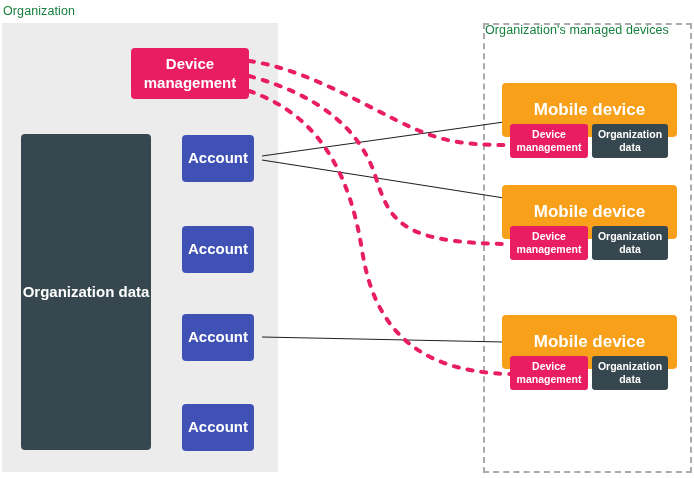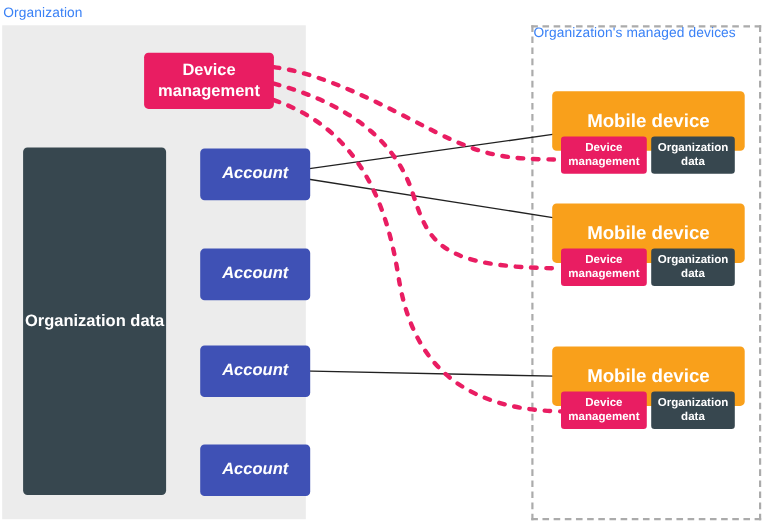--- a/index.html
+++ b/index.html
@@ -2,40 +2,40 @@
 <html><head>
 <meta charset="utf-8">
 <style>
   html,body { margin:0; padding:0; background:#ffffff; }
   .canvas {
     position:relative; width:694px; height:478px;
     background:#ffffff; overflow:hidden;
     font-family:"Liberation Sans", sans-serif;
   }
   .panel-label {
-    position:absolute; font-size:12.5px; color:#3b82f6; letter-spacing:0.1px;
+    position:absolute; font-size:12.5px; color:#15803d; letter-spacing:0.1px;
     white-space:nowrap;
   }
   .org-panel {
     position:absolute; left:2px; top:23px; width:276px; height:449px;
     background:#ECECEC; z-index:0;
   }
   .devices-panel {
     position:absolute; left:483px; top:23px; width:209px; height:450px;
     border:2px dashed #ABABAB; box-sizing:border-box; background:#ffffff; z-index:0;
   }
   .connector-layer { position:absolute; left:0; top:0; z-index:1; }
   .box {
     position:absolute; display:flex; align-items:center; justify-content:center;
     text-align:center; color:#ffffff; font-weight:600; border-radius:4px; z-index:2;
     line-height:1.25;
   }
   .dm-big   { left:131px; top:48px;  width:118px; height:51px;  background:#E91D62; font-size:15px; }
   .orgdata-big { left:21px; top:134px; width:130px; height:316px; background:#37474F; font-size:15px; }
-  .account  { left:182px; width:100px; height:47px; background:#3F51B5; font-size:15px;font-style:italic; }
+  .account  { left:182px; width:72px; height:47px; background:#3F51B5; font-size:15px; }
   .a1 { top:135px; } .a2 { top:226px; } .a3 { top:314px; } .a4 { top:404px; }
   .device-group { position:absolute; left:502px; width:175px; height:76px; z-index:2; }
   .dg1 { top:83px; } .dg2 { top:185px; } .dg3 { top:315px; }
   .mobile-box {
     position:absolute; left:0; top:0; width:175px; height:54px;
     background:#F9A01B; border-radius:4px; color:#ffffff; font-weight:600;
     font-size:17px; display:flex; align-items:center; justify-content:center;
   }
   .badge {
     position:absolute; top:41px; height:34px; border-radius:3px; color:#ffffff;

